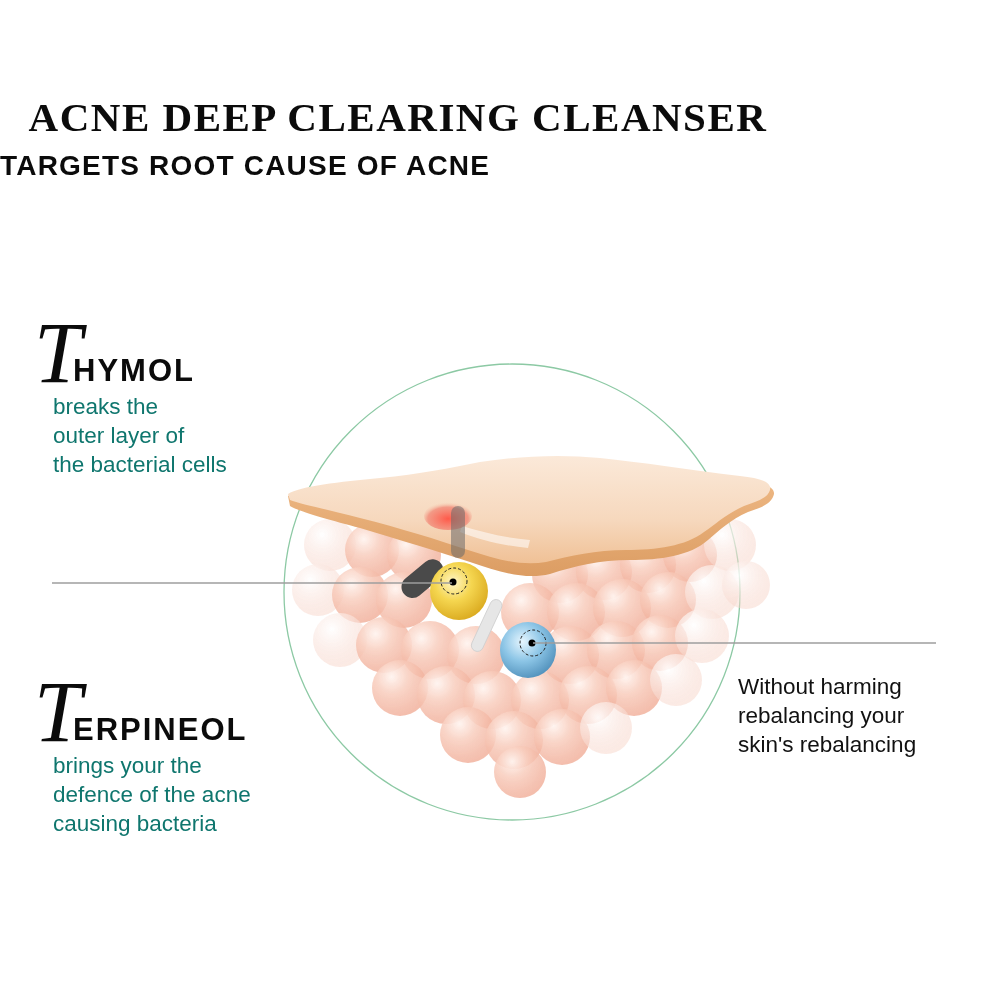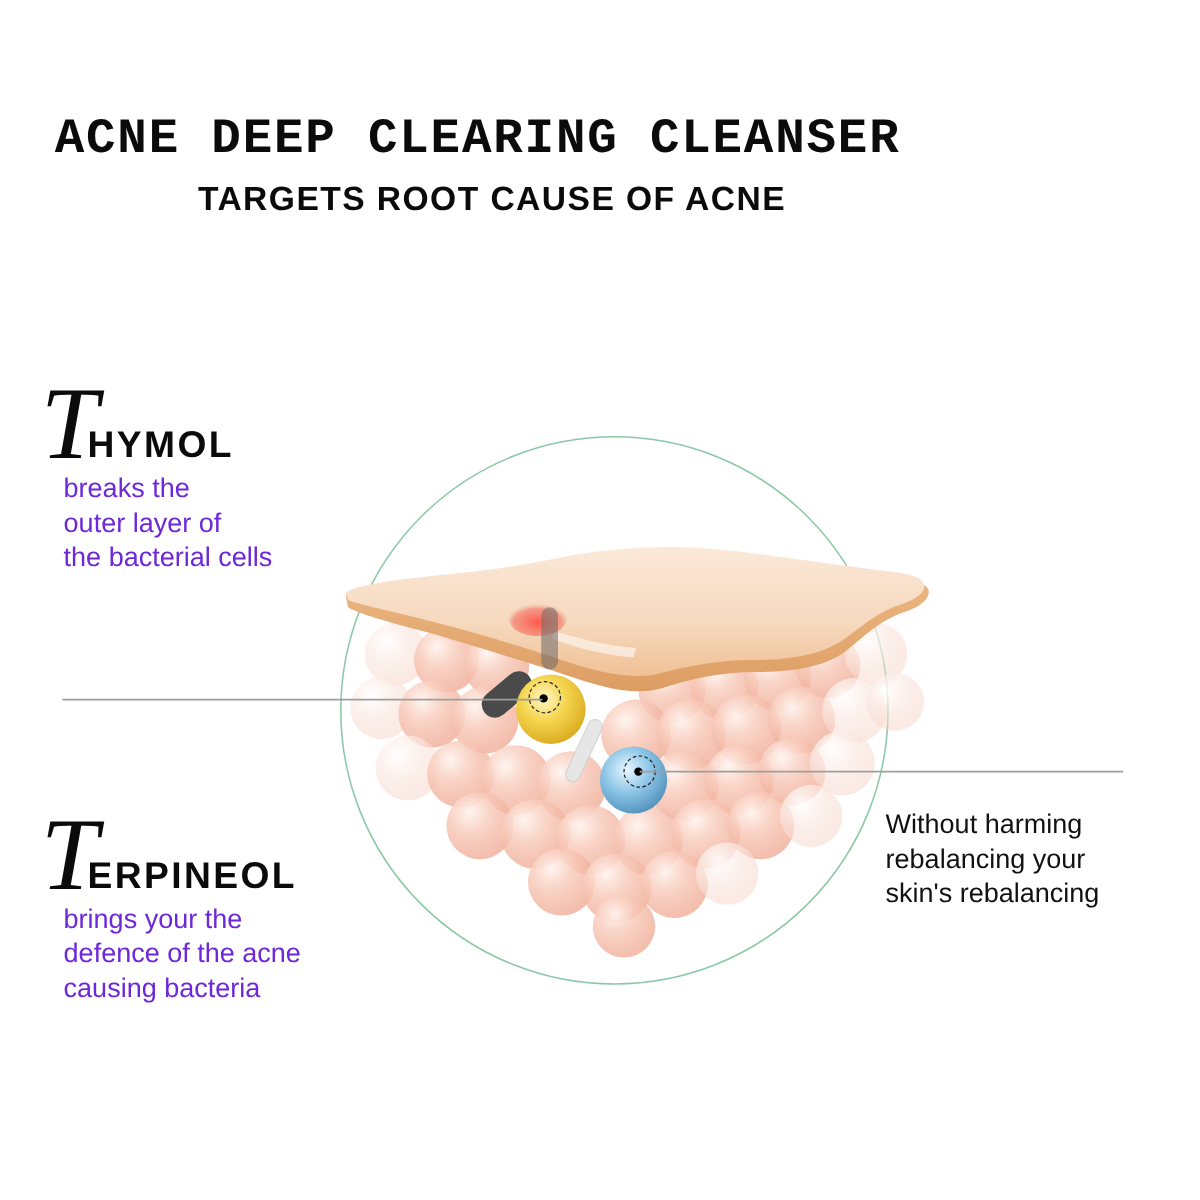--- a/index.html
+++ b/index.html
@@ -1,25 +1,25 @@
 <!DOCTYPE html>
 <html><head>
   <meta charset="utf-8">
   <style>
     html, body { margin: 0; padding: 0; background: #ffffff; }
     body { width: 1000px; height: 1000px; position: relative; overflow: hidden; font-family: "Liberation Sans", "DejaVu Sans", sans-serif; color: #111; }
 
-    .title { position: absolute; left: 0; width: 796px; top: 97px; text-align: center; font-family: Liberation Mono, monospace; font-weight: 700; font-size: 41px; letter-spacing: 1.5px; color: #0b0b0b; line-height: 1; }
-    .subtitle { position: absolute; left: 0; width: 820px; top: 152px; text-align: center; font-family: "Liberation Sans", sans-serif; font-weight: 700; font-size: 28px; letter-spacing: 1.2px; color: #0b0b0b; line-height: 1; }
+    .title { position: absolute; left: 0; width: 796px; top: 97px; text-align: center; font-family: Liberation Serif, serif; font-weight: 700; font-size: 41px; letter-spacing: 1.5px; color: #0b0b0b; line-height: 1; }
+    .subtitle { position: absolute; left: 0; width: 820px; top: 152px; font-family: "Liberation Sans", sans-serif; font-weight: 700; font-size: 28px; letter-spacing: 1.2px; color: #0b0b0b; line-height: 1; }
 
     .ingredient { position: absolute; }
     .ing-head { position: relative; height: 70px; }
     .drop-cap { position: absolute; left: 0; top: 0; font-family: "Liberation Serif", "DejaVu Serif", serif; font-style: italic; font-size: 86px; line-height: 70px; color: #0b0b0b; }
     .ing-rest { position: absolute; left: 39px; bottom: 2px; font-family: "Liberation Sans", sans-serif; font-weight: 700; font-size: 31px; letter-spacing: 2px; line-height: 1; color: #0b0b0b; }
-    .ing-desc { margin-left: 19px; margin-top: 4px; font-size: 22.5px; line-height: 29px; color: #6d28d9; }
+    .ing-desc { margin-left: 19px; margin-top: 4px; font-size: 22.5px; line-height: 29px; color: #0f766e; }
     .ing-desc div { white-space: nowrap; }
 
     .right-note { position: absolute; left: 738px; top: 672px; font-size: 22.5px; line-height: 29px; color: #111; }
     .right-note div { white-space: nowrap; }
 
     .diagram { position: absolute; left: 0; top: 0; width: 1000px; height: 1000px; pointer-events: none; }
     .diagram svg { position: absolute; left: 0; top: 0; }
   </style>
 </head>
 <body>

